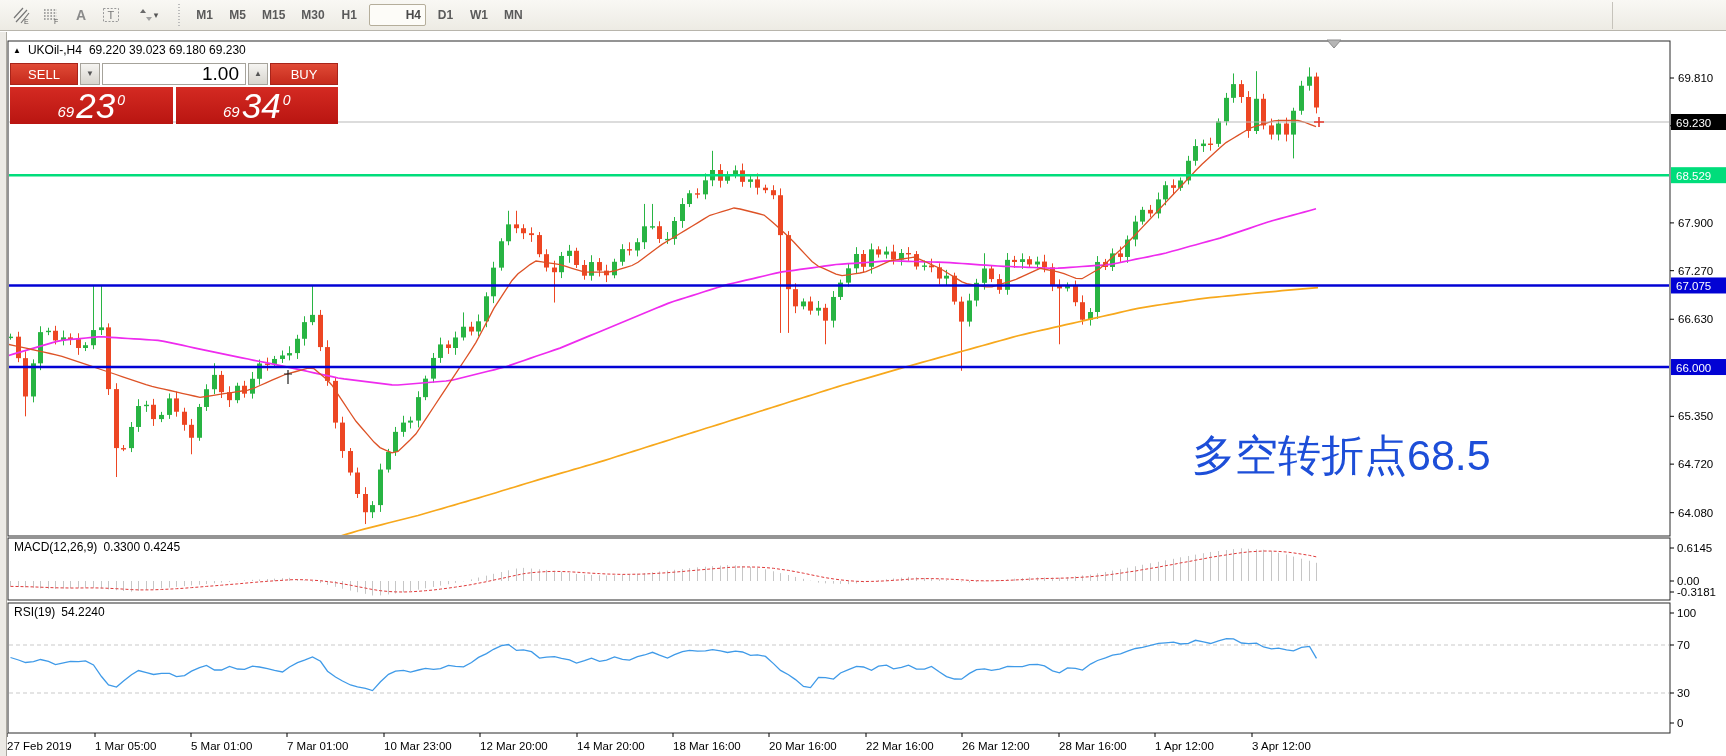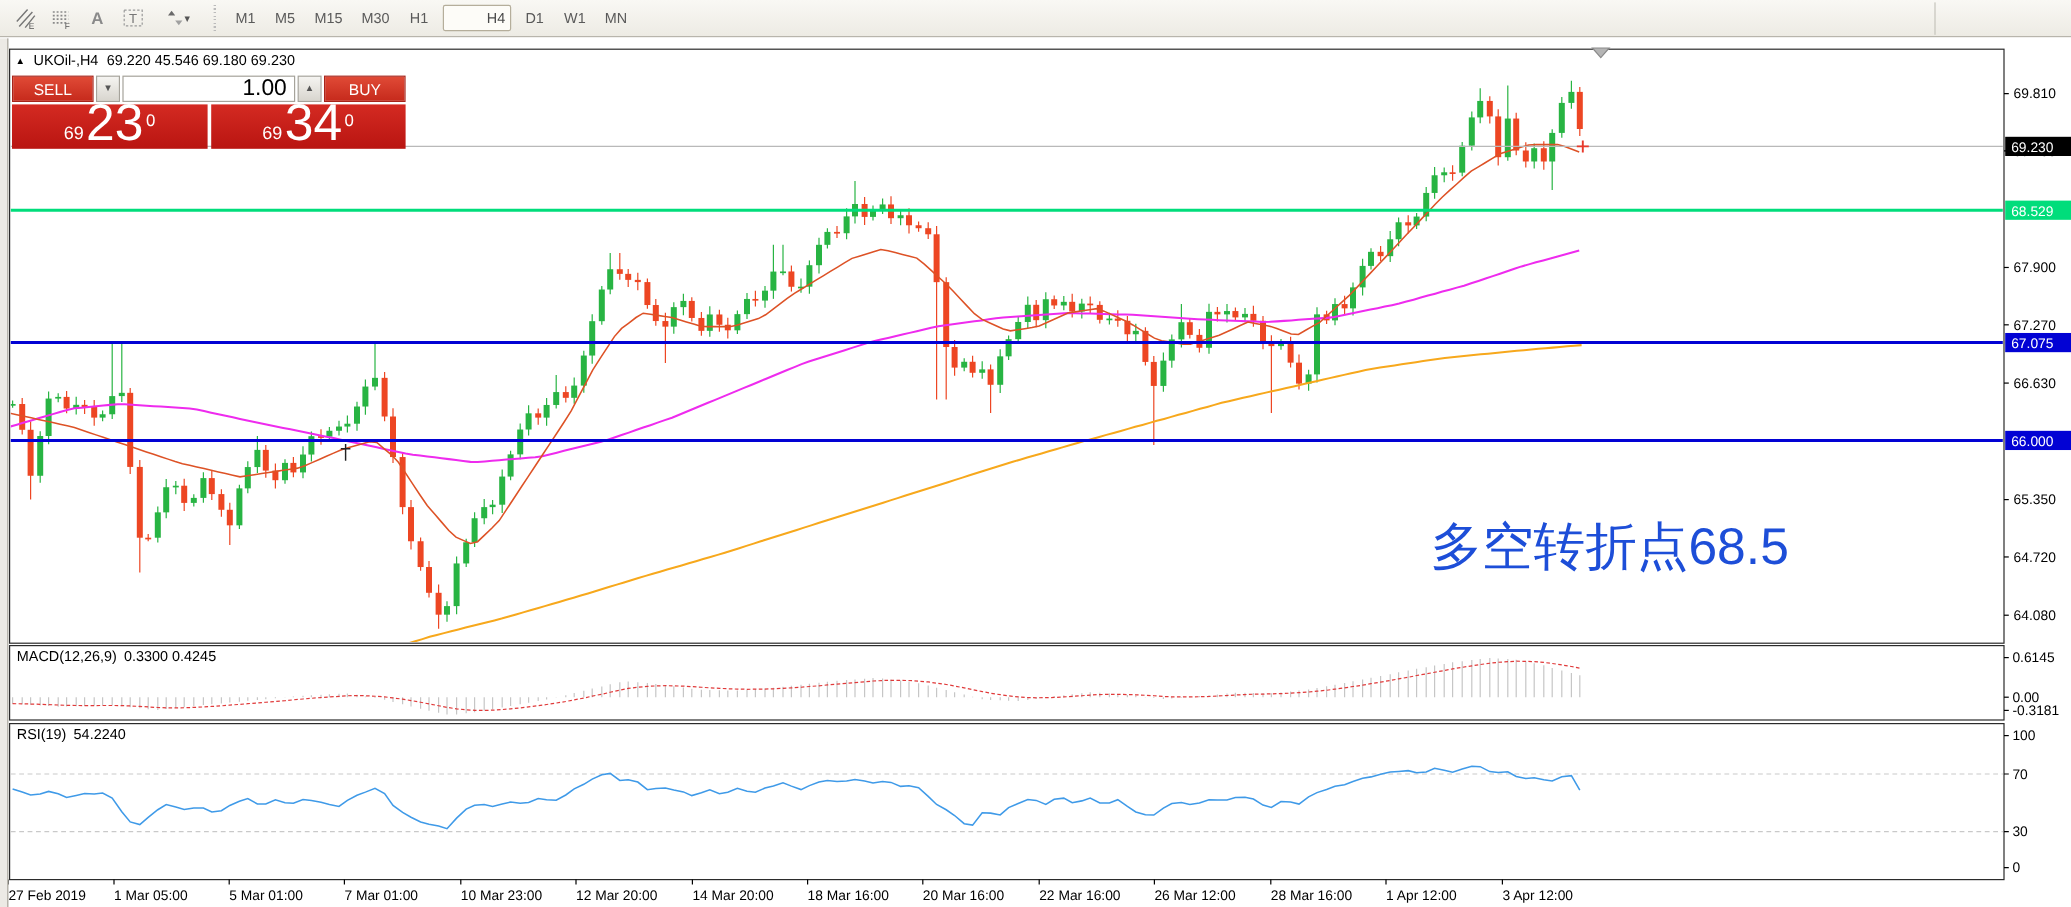--- a/index.html
+++ b/index.html
@@ -10,46 +10,46 @@
   .toolbar{position:absolute;left:0;top:0;width:1726px;height:31px;
     background:linear-gradient(#f9f8f4,#edebe4);border-bottom:1px solid #b8b5ac;
     display:flex;align-items:center;padding-left:6px;}
   .tb-btn{width:26px;height:24px;border:1px solid transparent;background:transparent;
     display:flex;align-items:center;justify-content:center;margin:0 2px;padding:0;cursor:pointer;}
   .tb-btn svg{display:block;}
   .tb-caret{font-size:9px;color:#555;margin-left:-2px;}
   .tb-sep{width:5px;height:22px;margin:0 8px 0 10px;
     background:repeating-linear-gradient(#bbb 0 1px,transparent 1px 3px);width:2px;}
   .tf-btn{min-width:27px;height:22px;border:1px solid transparent;background:transparent;
-    color:#5a5a5a;font-size:12px;margin:0 3px;padding:0 4px;cursor:pointer;}
+    color:#5a5a5a;font-size:12px;margin:0 3px;padding:0 4px;cursor:pointer;font-weight:bold;}
   .tf-btn.active{background:#fdfcf8;border:1px solid #b5ae9b;border-radius:2px;color:#4a4a4a;padding-left:36px;}
   .tb-right-divider{position:absolute;left:1612px;top:2px;height:27px;width:1px;background:#c6c3bb;}
 
   
   #chartwin{position:absolute;left:0;top:32px;width:1726px;height:724px;background:#ffffff;}
   #left-gutter{position:absolute;left:0;top:0;width:7px;height:724px;background:#eceae5;border-right:1px solid #aaa79f;}
   #chart-svg{position:absolute;left:0;top:0;}
 
   .symbol-line{position:absolute;left:13px;top:11px;font-size:12px;color:#000;display:flex;align-items:center;gap:7px;}
   .symbol-line .tri{font-size:8px;}
 
   
   .trade{position:absolute;left:10px;top:31px;width:328px;}
   .trade-row{display:flex;height:22px;gap:2px;}
   .btn-trade{flex:0 0 68px;background:linear-gradient(#e04a36,#c62a1c);border:1px solid #a8241a;
     color:#fff;font-size:13px;cursor:pointer;padding:0;}
   .spin{flex:0 0 20px;background:linear-gradient(#f5f4f1,#d8d5ce);border:1px solid #a6a39b;
     color:#555;font-size:8px;cursor:pointer;padding:0;line-height:1;}
   .vol{flex:1;background:#fff;border:1px solid #a6a39b;font-size:19px;color:#000;
     display:flex;align-items:center;justify-content:flex-end;padding-right:6px;}
-  .quote-row{display:flex;gap:3px;margin-top:2px;}
+  .quote-row{display:flex;gap:3px;margin-top:2px;font-style:italic;}
   .quote-box{flex:1;height:37px;background:linear-gradient(#d42a22,#b91511);color:#fff;
     display:flex;align-items:flex-end;justify-content:center;gap:2px;padding-bottom:3px;cursor:pointer;}
   .q-small{font-size:15px;line-height:1;padding-bottom:2px;}
-  .q-big{font-size:43px;line-height:0.82;}
+  .q-big{font-size:35px;line-height:0.82;}
   .q-sup{font-size:14px;line-height:1;position:relative;top:-14px;}
 
   
   .annotation{position:absolute;left:1192px;top:395px;font-size:43px;color:#1d4ed8;white-space:nowrap;}
 
   
   .ind-label{position:absolute;font-size:12px;color:#000;display:flex;gap:6px;}
 </style>
 </head>
 <body>
@@ -743,21 +743,21 @@
           <text x="1155" y="718" font-size="11.5" fill="#000000">1 Apr 12:00</text>
           <line x1="1252" y1="701" x2="1252" y2="705" stroke="#000"></line>
           <text x="1252" y="718" font-size="11.5" fill="#000000">3 Apr 12:00</text>
         </g>
       </svg>
     <div id="left-gutter"></div>
 
     <div class="symbol-line">
       <span class="tri">▲</span>
       <span>UKOil-,H4</span>
-      <span>69.220 45.546 69.180 69.230</span>
+      <span>69.220 39.023 69.180 69.230</span>
     </div>
 
     <div class="trade">
       <div class="trade-row">
         <button class="btn-trade">SELL</button>
         <button class="spin">▼</button>
         <div class="vol">1.00</div>
         <button class="spin">▲</button>
         <button class="btn-trade">BUY</button>
       </div>

